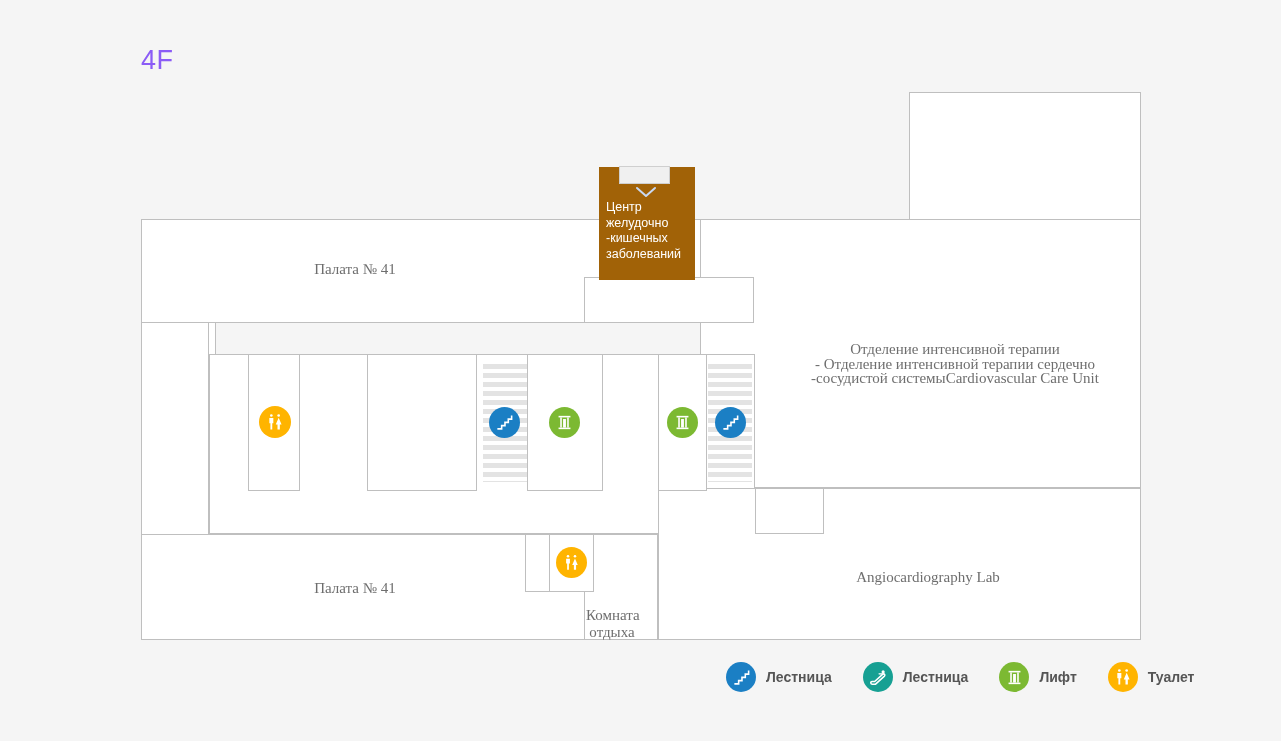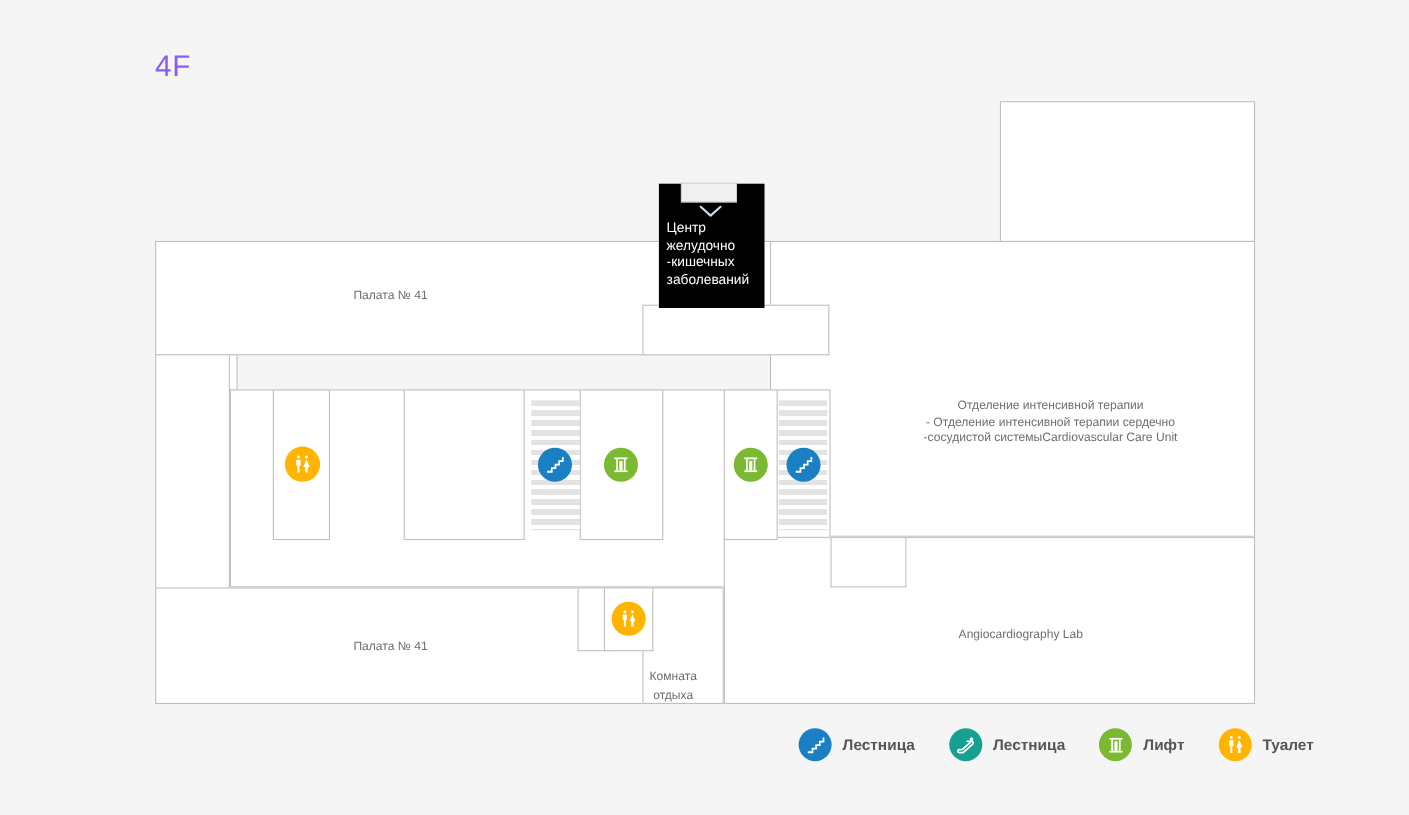--- a/index.html
+++ b/index.html
@@ -32,24 +32,25 @@
   
   .shape {
     position: absolute;
     background: #ffffff;
     border: 1px solid #bfbfbf;
     box-sizing: border-box;
   }
   .room-label {
     position: absolute;
     color: #6e6e6e;
-    font-size: 11px;
+    font-size: 15px;
     line-height: 17px;
     text-align: center;
     white-space: pre-line;
+    font-family: Liberation Serif, serif;
   }
   
   .hatch {
     position: absolute;
     background-image: repeating-linear-gradient(
       to bottom,
       #e3e3e3 0px, #e3e3e3 5px,
       #ffffff 5px, #ffffff 9px
     );
   }
@@ -65,21 +66,21 @@
   .poi-stairs   { background: #1b7fc4; }
   .poi-elevator { background: #7cb932; }
   .poi-toilet   { background: #ffb400; }
   
   #callout {
     position: absolute;
     left: 599px;
     top: 167px;
     width: 96px;
     height: 113px;
-    background: #000000;
+    background: #a16207;
     box-sizing: border-box;
   }
   #callout-tab {
     position: absolute;
     left: 20px;
     top: -1px;
     width: 51px;
     height: 18px;
     background: #f0f0f0;
     border: 1px solid #cfcfcf;
@@ -141,21 +142,21 @@
 <div id="map-root">
 
   <div class="floor-label">4F</div>
 
   <div class="shape" style="left:909px; top:92px; width:232px; height:128px;"></div>
 
   <div class="shape" style="left:141px; top:219px; width:560px; height:104px;"></div>
   <div class="room-label" style="left:255px; top:261px; width:200px;">Палата № 41</div>
 
   <div class="shape" style="left:700px; top:219px; width:441px; height:269px;"></div>
-  <div class="room-label" style="left:760px; top:342px; width:390px; line-height:14.5px;margin-top:20px;">Отделение интенсивной терапии
+  <div class="room-label" style="left:760px; top:342px; width:390px; line-height:14.5px;">Отделение интенсивной терапии
 - Отделение интенсивной терапии сердечно
 -сосудистой системыCardiovascular Care Unit</div>
 
   <div class="shape" style="left:584px; top:277px; width:170px; height:46px;"></div>
 
   <div class="shape" style="left:141px; top:322px; width:75px; height:33px;"></div>
 
   <div class="shape" style="left:209px; top:354px; width:546px; height:180px;"></div>
 
   <div class="shape" style="left:141px; top:322px; width:68px; height:318px;"></div>

